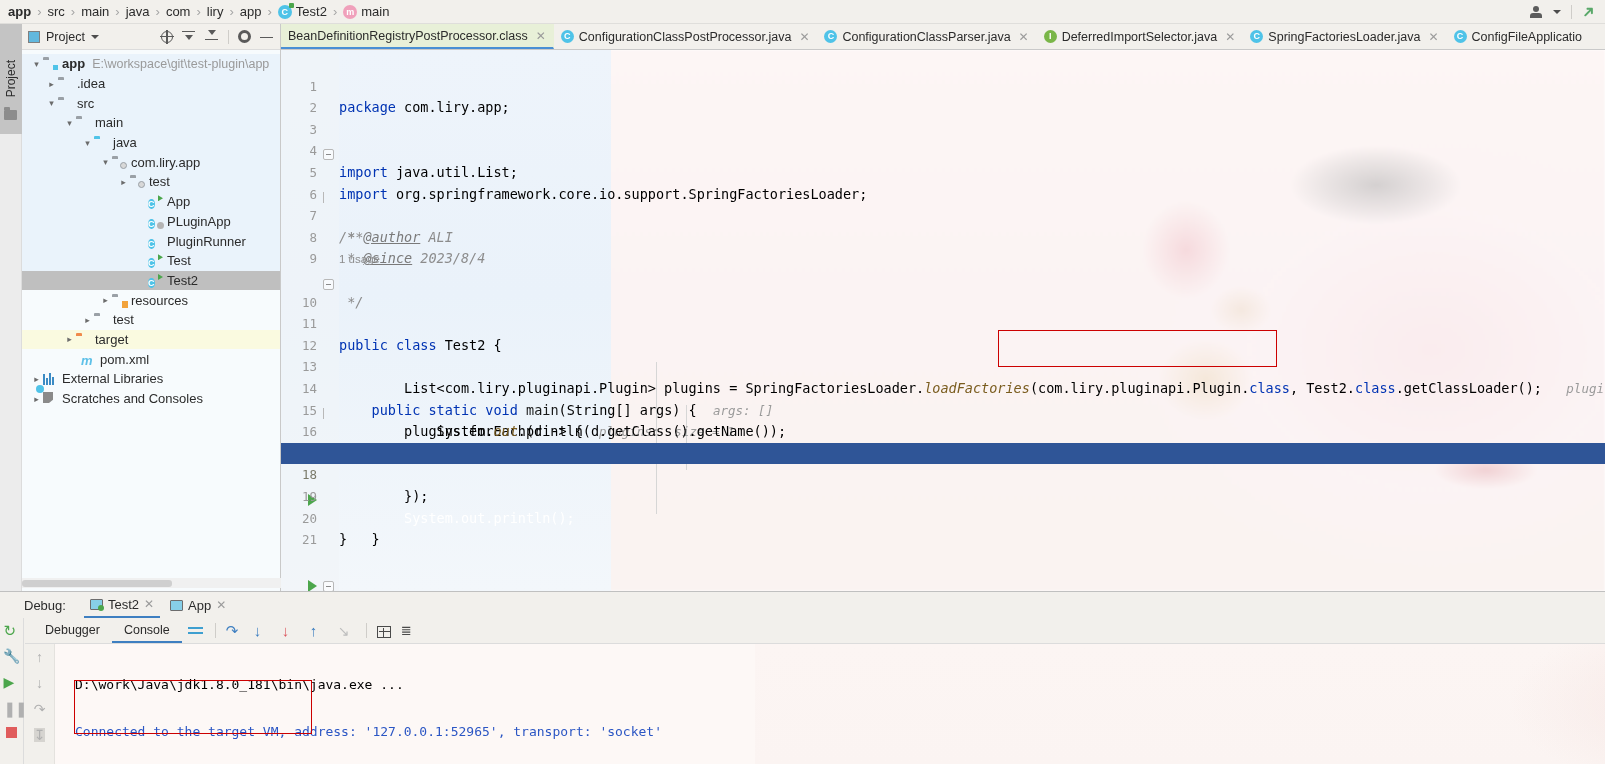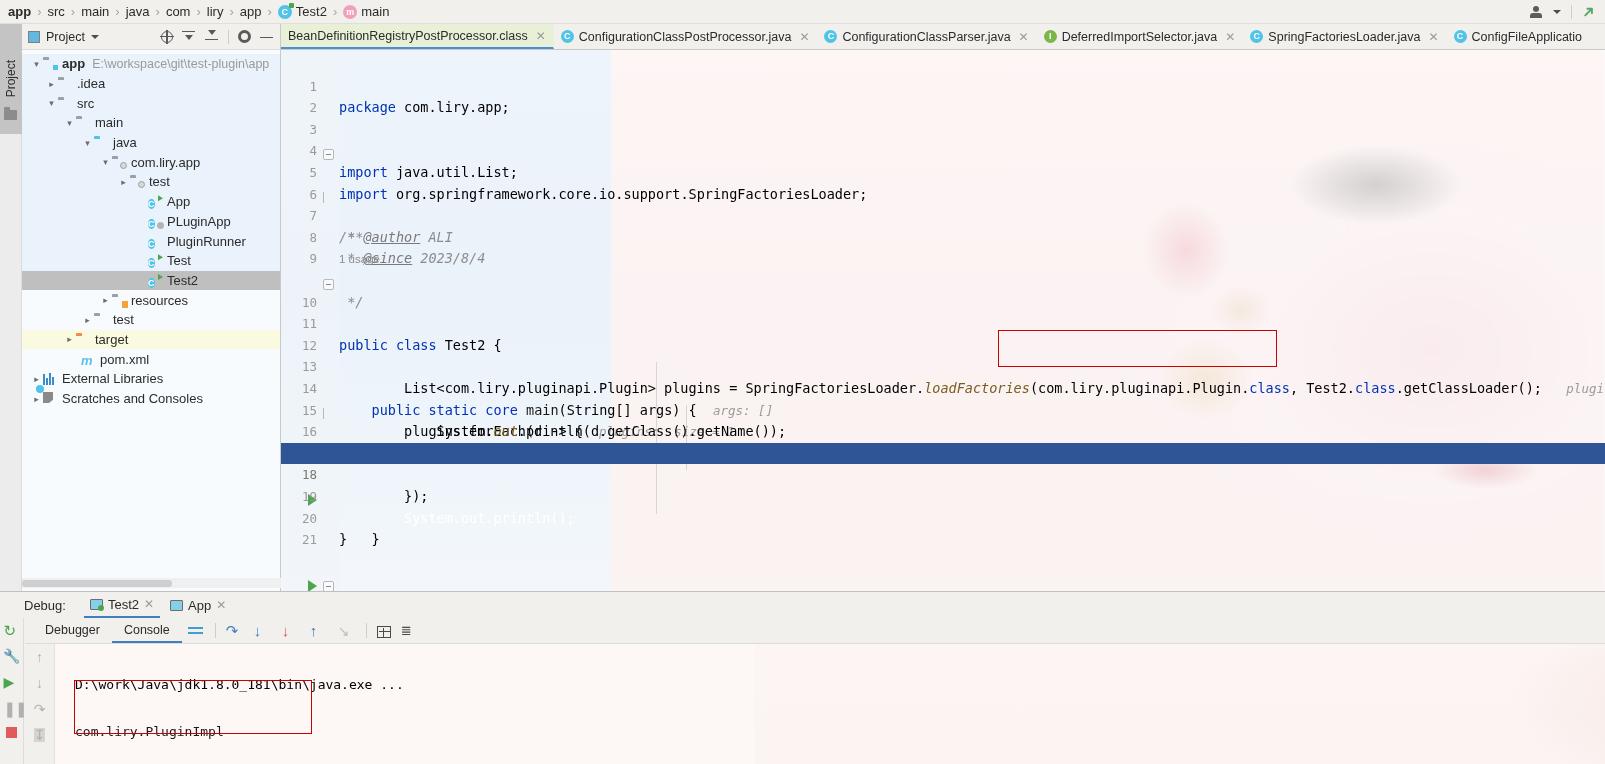--- a/index.html
+++ b/index.html
@@ -550,21 +550,21 @@
       </div>
 
       <div class="cline" style="top:241.6px">
         <span class="lnum">11</span><span class="ctext"></span>
       </div>
 
       <div class="cline" style="top:263.2px">
         <span class="lnum">12</span>
         <span class="gut-run" style="top:267px"></span>
         <span class="fold minus" style="top:268px"></span>
-        <span class="ctext">    <span class="kw">public</span> <span class="kw">static</span> <span class="kw">core</span> <span style="color:#1a1a1a">main</span>(String[] args) {  <span class="hint">args: []</span></span>
+        <span class="ctext">    <span class="kw">public</span> <span class="kw">static</span> <span class="kw">void</span> <span style="color:#1a1a1a">main</span>(String[] args) {  <span class="hint">args: []</span></span>
       </div>
 
       <div class="cline" style="top:284.8px">
         <span class="lnum">13</span>
         <span class="ctext">        List&lt;com.liry.pluginapi.Plugin&gt; plugins = SpringFactoriesLoader.<span class="staticf">loadFactories</span>(com.liry.pluginapi.Plugin.<span class="kw">class</span>, Test2.<span class="kw">class</span>.getClassLoader();   <span class="hint">plugi</span></span>
       </div>
 
       <div class="cline" style="top:306.4px">
         <span class="lnum">14</span>
         
@@ -654,20 +654,21 @@
       <span class="cg-ic">↑</span>
       <span class="cg-ic">↓</span>
       <span class="cg-ic">↷</span>
       <span class="cg-ic sel">↧</span>
     </div>
 
     <div class="console">
       <div class="wall-dbg"></div>
       <div style="position:relative">
         <div class="cl"><span class="cmdline">D:\work\Java\jdk1.8.0_181\bin\java.exe ...</span></div>
+        <div class="cl conn">Connected to the target VM, address: '127.0.0.1:52965', transport: 'socket'</div>
         <div class="cl out">com.liry.PluginImpl</div>
         <div class="cl out">sss</div>
         <div class="cl out"><span class="caret-blink"></span></div>
       </div>
     </div>
 
     <div class="redbox-console" style="left:74px; top:88px; width:238px; height:54px;"></div>
   </div>
 
   <div class="scrollbar-h">

